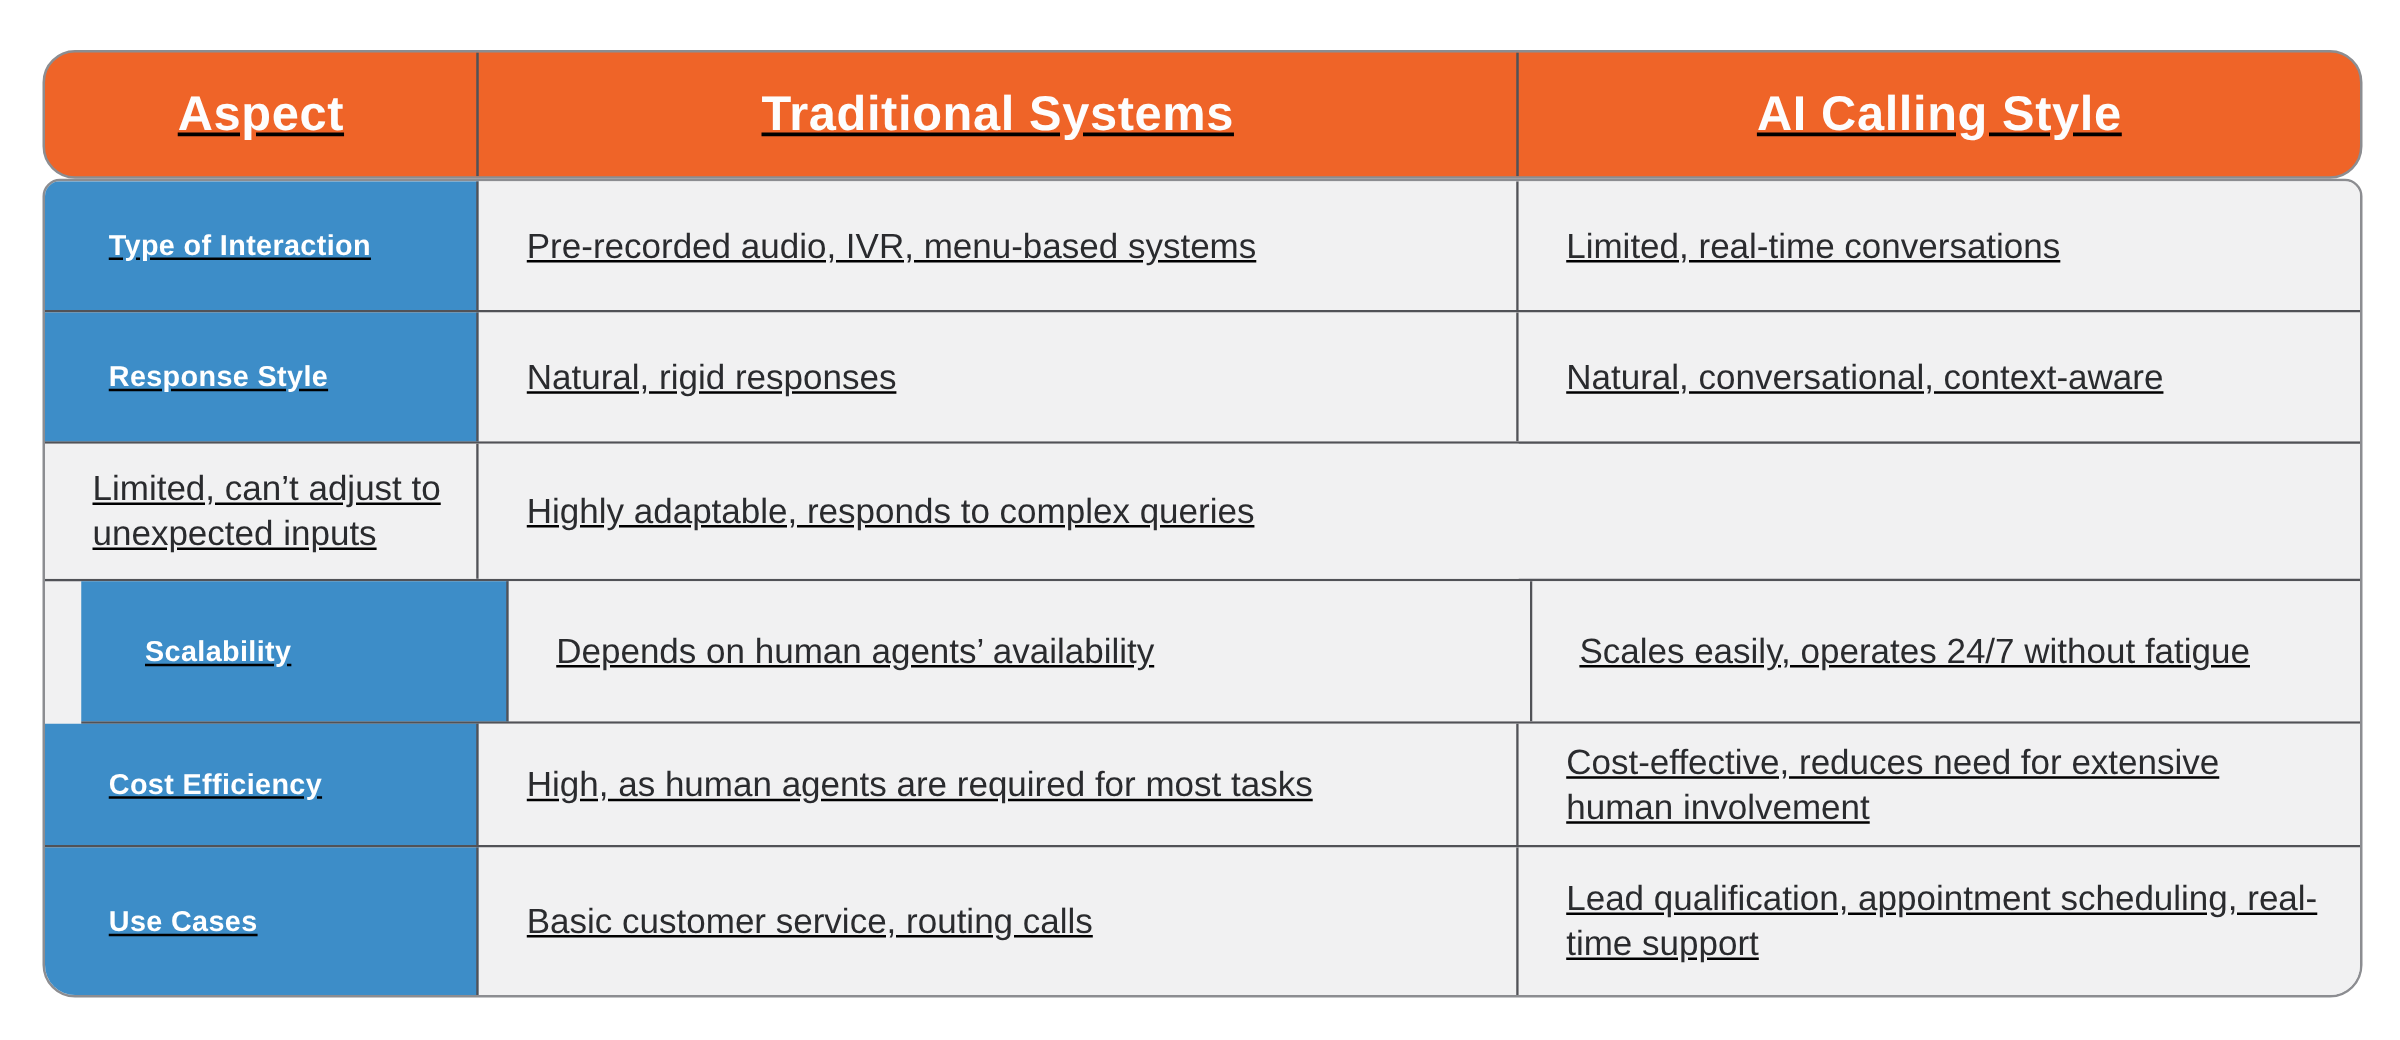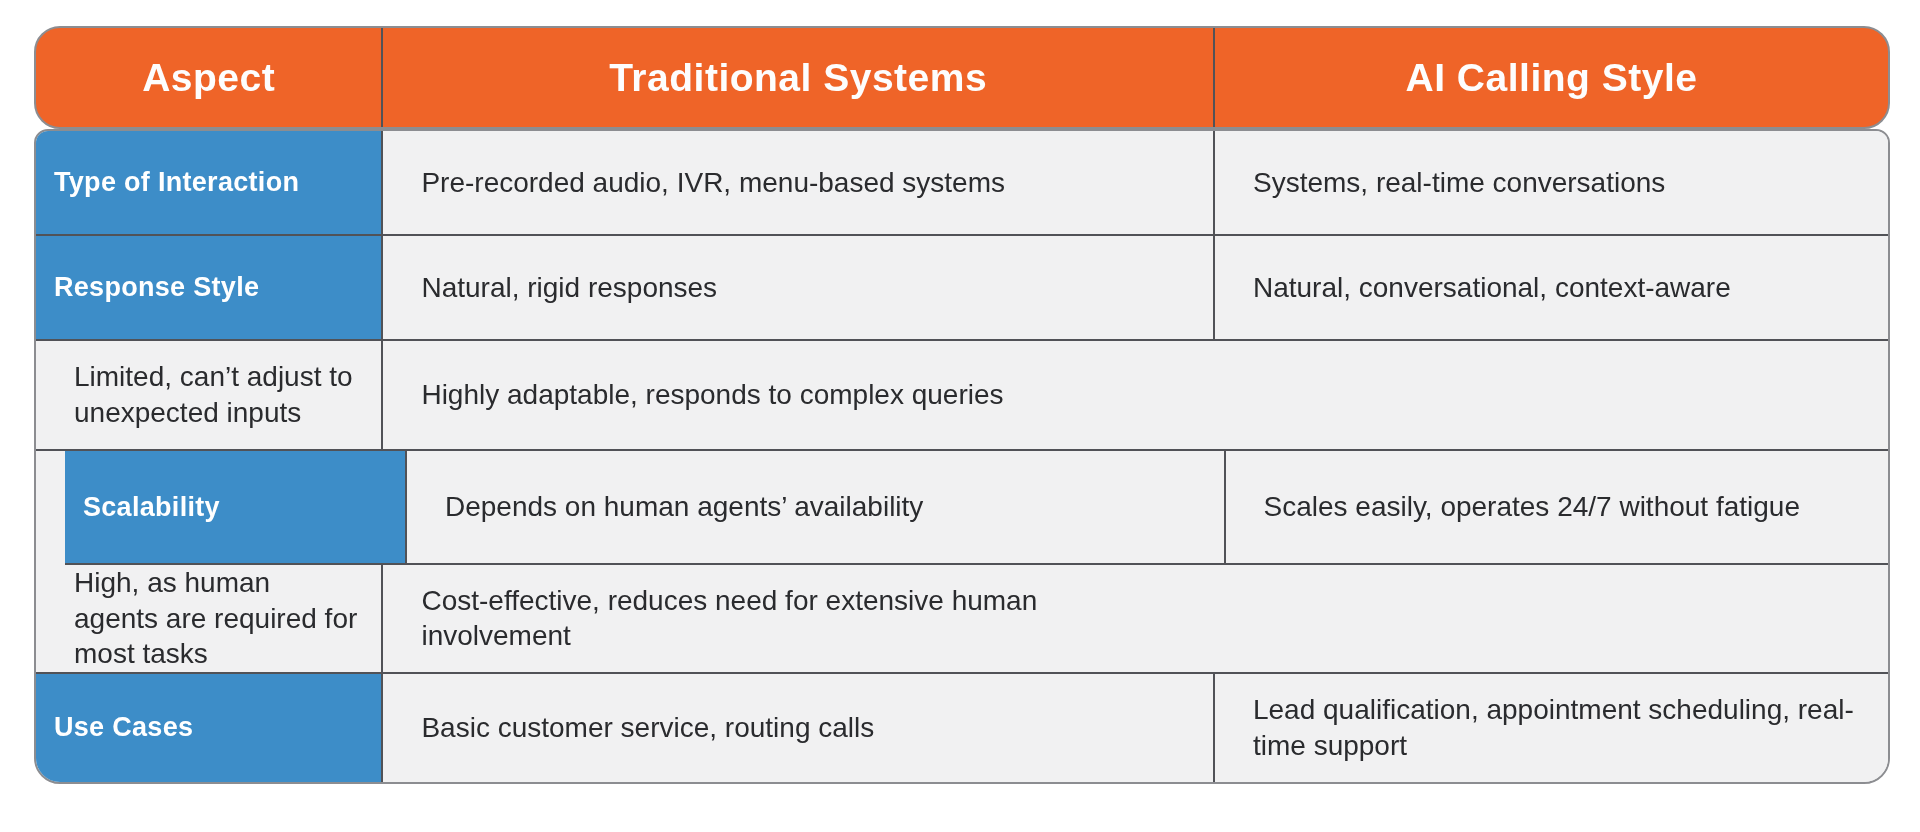--- a/index.html
+++ b/index.html
@@ -11,21 +11,21 @@
     --body-text:#2a2b2e;
     --divider:#515257;
     --outer-border:#8c8d91;
     --page-bg:#ffffff;
   }
   *{margin:0;padding:0;box-sizing:border-box;}
   html,body{width:1920px;height:832px;background:var(--page-bg);
     font-family:"Liberation Sans","DejaVu Sans",sans-serif;}
   .canvas{position:relative;width:1920px;height:832px;background:var(--page-bg);overflow:hidden;}
 
-  .table-wrap{position:absolute;left:34px;top:26px;width:1856px;}
+  .table-wrap{position:absolute;left:34px;top:40px;width:1856px;text-decoration:underline;}
 
   
   .tbl-header{
     height:103px;width:100%;
     background:var(--header-bg);
     border:2px solid var(--outer-border);
     border-radius:26px;
     display:grid;grid-template-columns:18.76% 44.9% 36.34%;
     overflow:hidden;position:relative;z-index:2;
   }
@@ -48,22 +48,22 @@
   .row{display:grid;grid-template-columns:18.76% 44.9% 36.34%;
     border-bottom:2px solid var(--divider);}
   .row:last-child{border-bottom:none;}
   .row-1{flex:0 0 105px;} .row-2{flex:0 0 105px;} .row-3{flex:0 0 110px;}
   .row-4{flex:0 0 114px;margin-left:29px;} .row-5{flex:0 0 99px;}  .row-6{flex:1 1 auto;}
 
   .cell{display:flex;align-items:center;}
   .cell.aspect{
     background:var(--aspect-bg);
     color:var(--aspect-text);
-    font-size:27px;font-weight:700;letter-spacing:0.3px;
-    padding:0 12px 0 18px;
+    font-size:23px;font-weight:700;letter-spacing:0.3px;
+    padding:0 12px 0 51px;
     border-right:2px solid var(--divider);
   }
   .cell.content{
     background:var(--cell-bg);
     color:var(--body-text);
     font-size:28px;line-height:1.27;
     padding:0 22px 0 38px;
   }
   .cell.content.trad{border-right:2px solid var(--divider);}
 </style>
@@ -77,41 +77,42 @@
       <div class="hcell sep">Aspect</div>
       <div class="hcell sep">Traditional Systems</div>
       <div class="hcell">AI Calling Style</div>
     </div>
 
     <div class="tbl-body">
 
       <div class="row row-1">
         <div class="cell aspect">Type of Interaction</div>
         <div class="cell content trad">Pre-recorded audio, IVR, menu-based systems</div>
-        <div class="cell content">Systems, real-time conversations</div>
+        <div class="cell content">Limited, real-time conversations</div>
       </div>
 
       <div class="row row-2">
         <div class="cell aspect">Response Style</div>
         <div class="cell content trad">Natural, rigid responses</div>
         <div class="cell content">Natural, conversational, context-aware</div>
       </div>
 
       <div class="row row-3">
         <div class="cell content trad">Limited, can’t adjust to unexpected inputs</div>
         <div class="cell content">Highly adaptable, responds to complex queries</div>
       </div>
 
       <div class="row row-4">
         <div class="cell aspect">Scalability</div>
         <div class="cell content trad">Depends on human agents’ availability</div>
         <div class="cell content">Scales easily, operates 24/7 without fatigue</div>
       </div>
 
       <div class="row row-5">
+        <div class="cell aspect">Cost Efficiency</div>
         <div class="cell content trad">High, as human agents are required for most tasks</div>
         <div class="cell content">Cost-effective, reduces need for extensive human involvement</div>
       </div>
 
       <div class="row row-6">
         <div class="cell aspect">Use Cases</div>
         <div class="cell content trad">Basic customer service, routing calls</div>
         <div class="cell content">Lead qualification, appointment scheduling, real-time support</div>
       </div>
 

